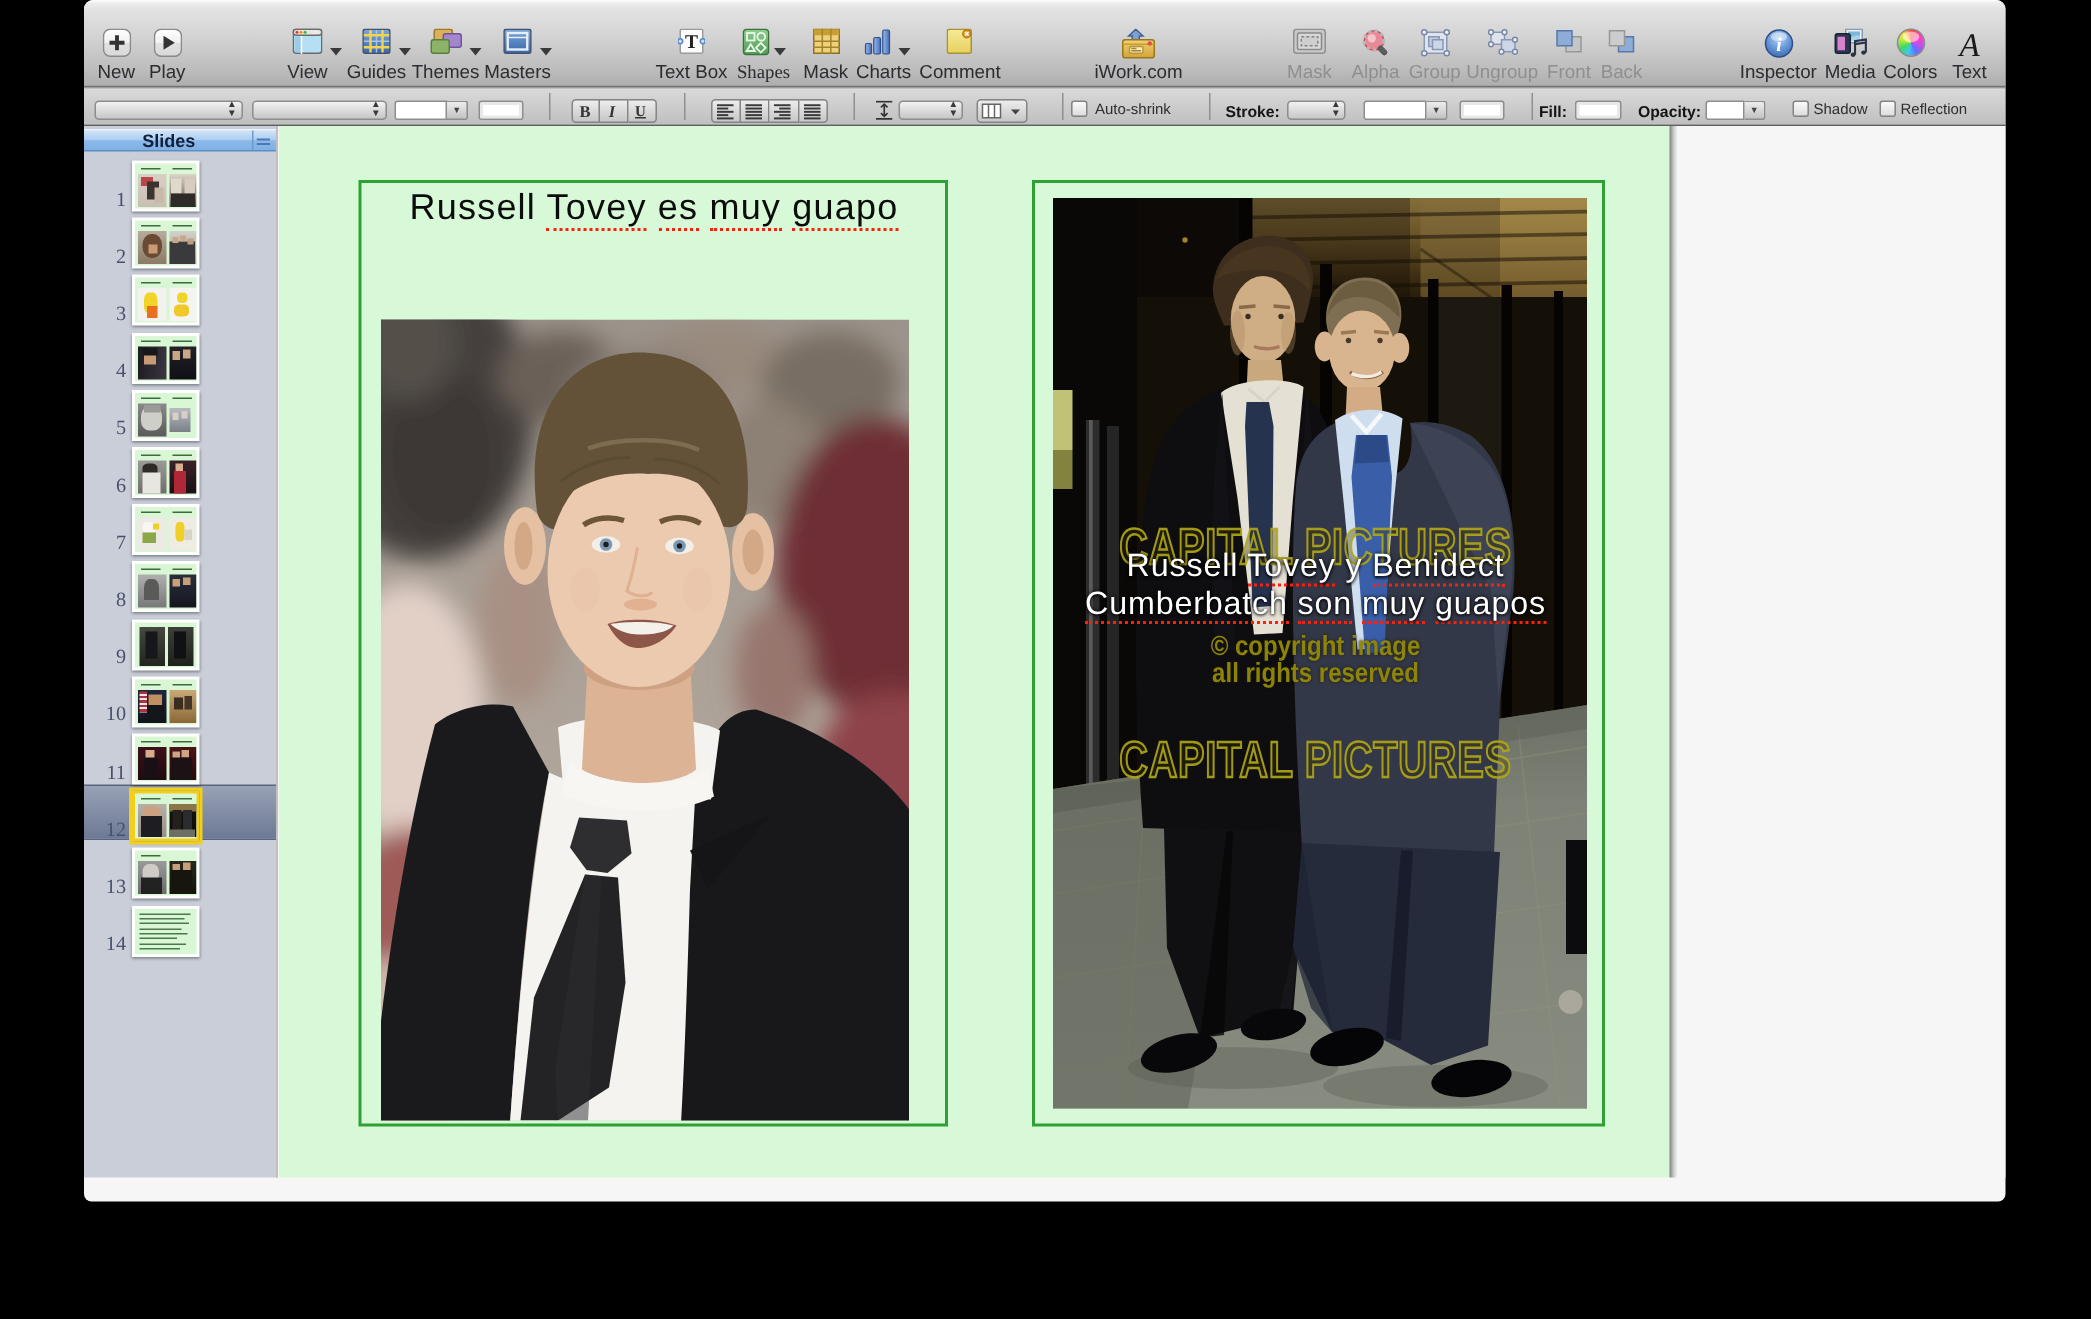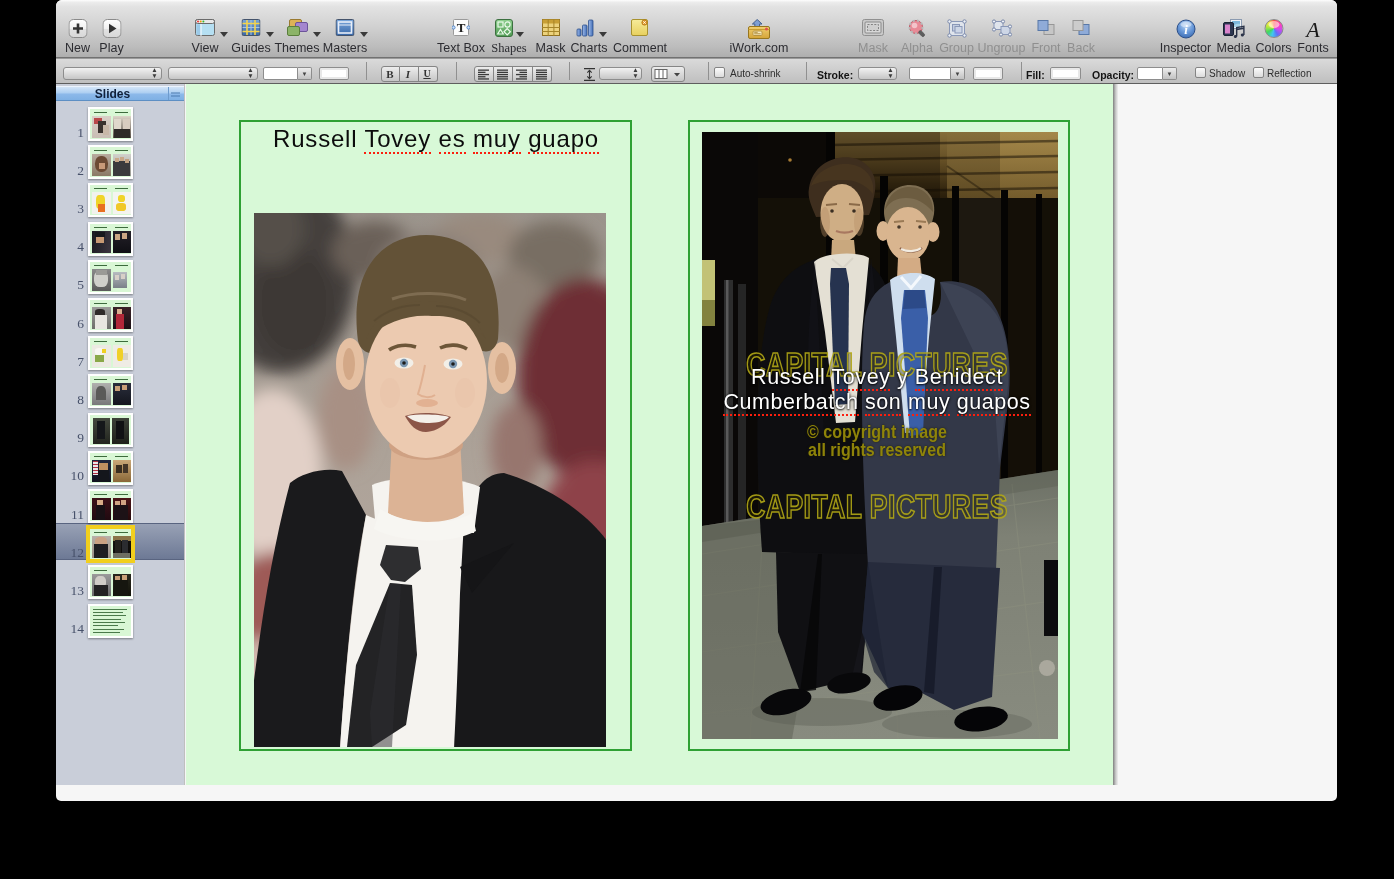--- a/index.html
+++ b/index.html
@@ -258,21 +258,21 @@
       <div class="tl" style="left:1177.5px;">Media</div>
       <div class="ti" style="left:1217.5px;">
         <div style="width:19px;height:19px;border-radius:50%;border:1px solid #8a8a8a;background:conic-gradient(from 0deg,#ff4040,#ff40c0 60deg,#c050f0 105deg,#6070f8 150deg,#40c8f0 195deg,#40d860 240deg,#b8e840 285deg,#f8e840 320deg,#ff9040 342deg,#ff4040 360deg);position:relative;">
           <div style="position:absolute;left:3px;top:1px;width:11px;height:7px;border-radius:50%;background:rgba(255,255,255,.55);"></div>
         </div>
       </div>
       <div class="tl" style="left:1217.5px;">Colors</div>
       <div class="ti" style="left:1257px;"><svg width="20" height="22" viewBox="0 0 20 22">
           <text x="10" y="18" font-family="Liberation Serif,serif" font-size="22" font-style="italic" fill="#1a1a1a" text-anchor="middle">A</text>
         </svg></div>
-      <div class="tl" style="left:1257px;">Fonts</div>
+      <div class="tl" style="left:1257px;">Text</div>
     </div>
 <div id="fbar">
       <div class="ffield" style="left:7px;width:99px;"></div>
       <div class="fstep" style="left:94px;">▲<br>▼</div>
       <div class="ffield" style="left:112px;width:90px;"></div>
       <div class="fstep" style="left:190px;">▲<br>▼</div>
       <div class="fwhite" style="left:207px;width:35px;border-radius:2px 0 0 2px;"></div>
       <div class="fdbtn" style="left:242px;">▼</div>
       <div class="fwhite" style="left:263px;width:30px;border:1px solid #8d8d8d;box-shadow:inset 0 0 0 2px #e8e8e8;"></div>
       <div class="fsep" style="left:310px;"></div>

